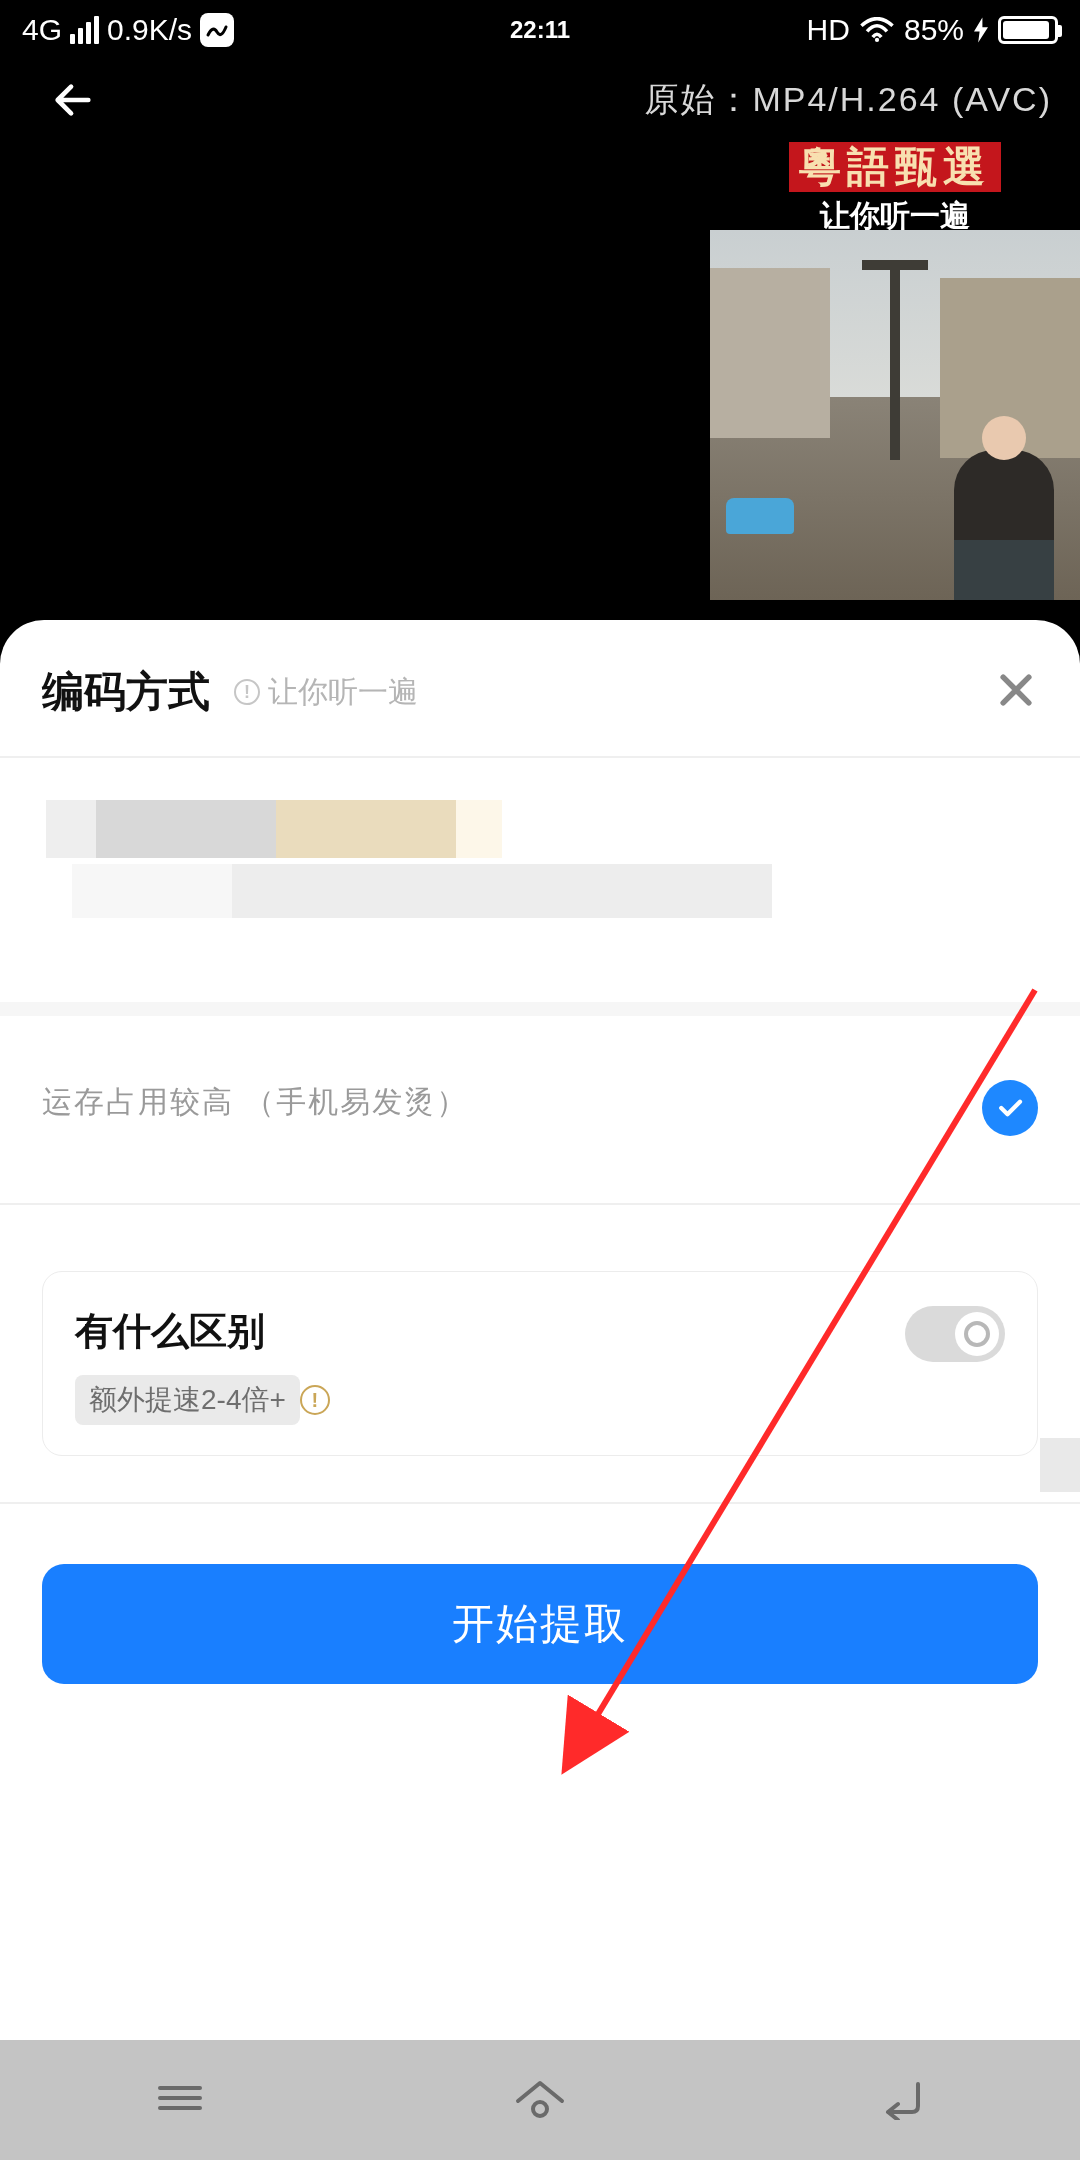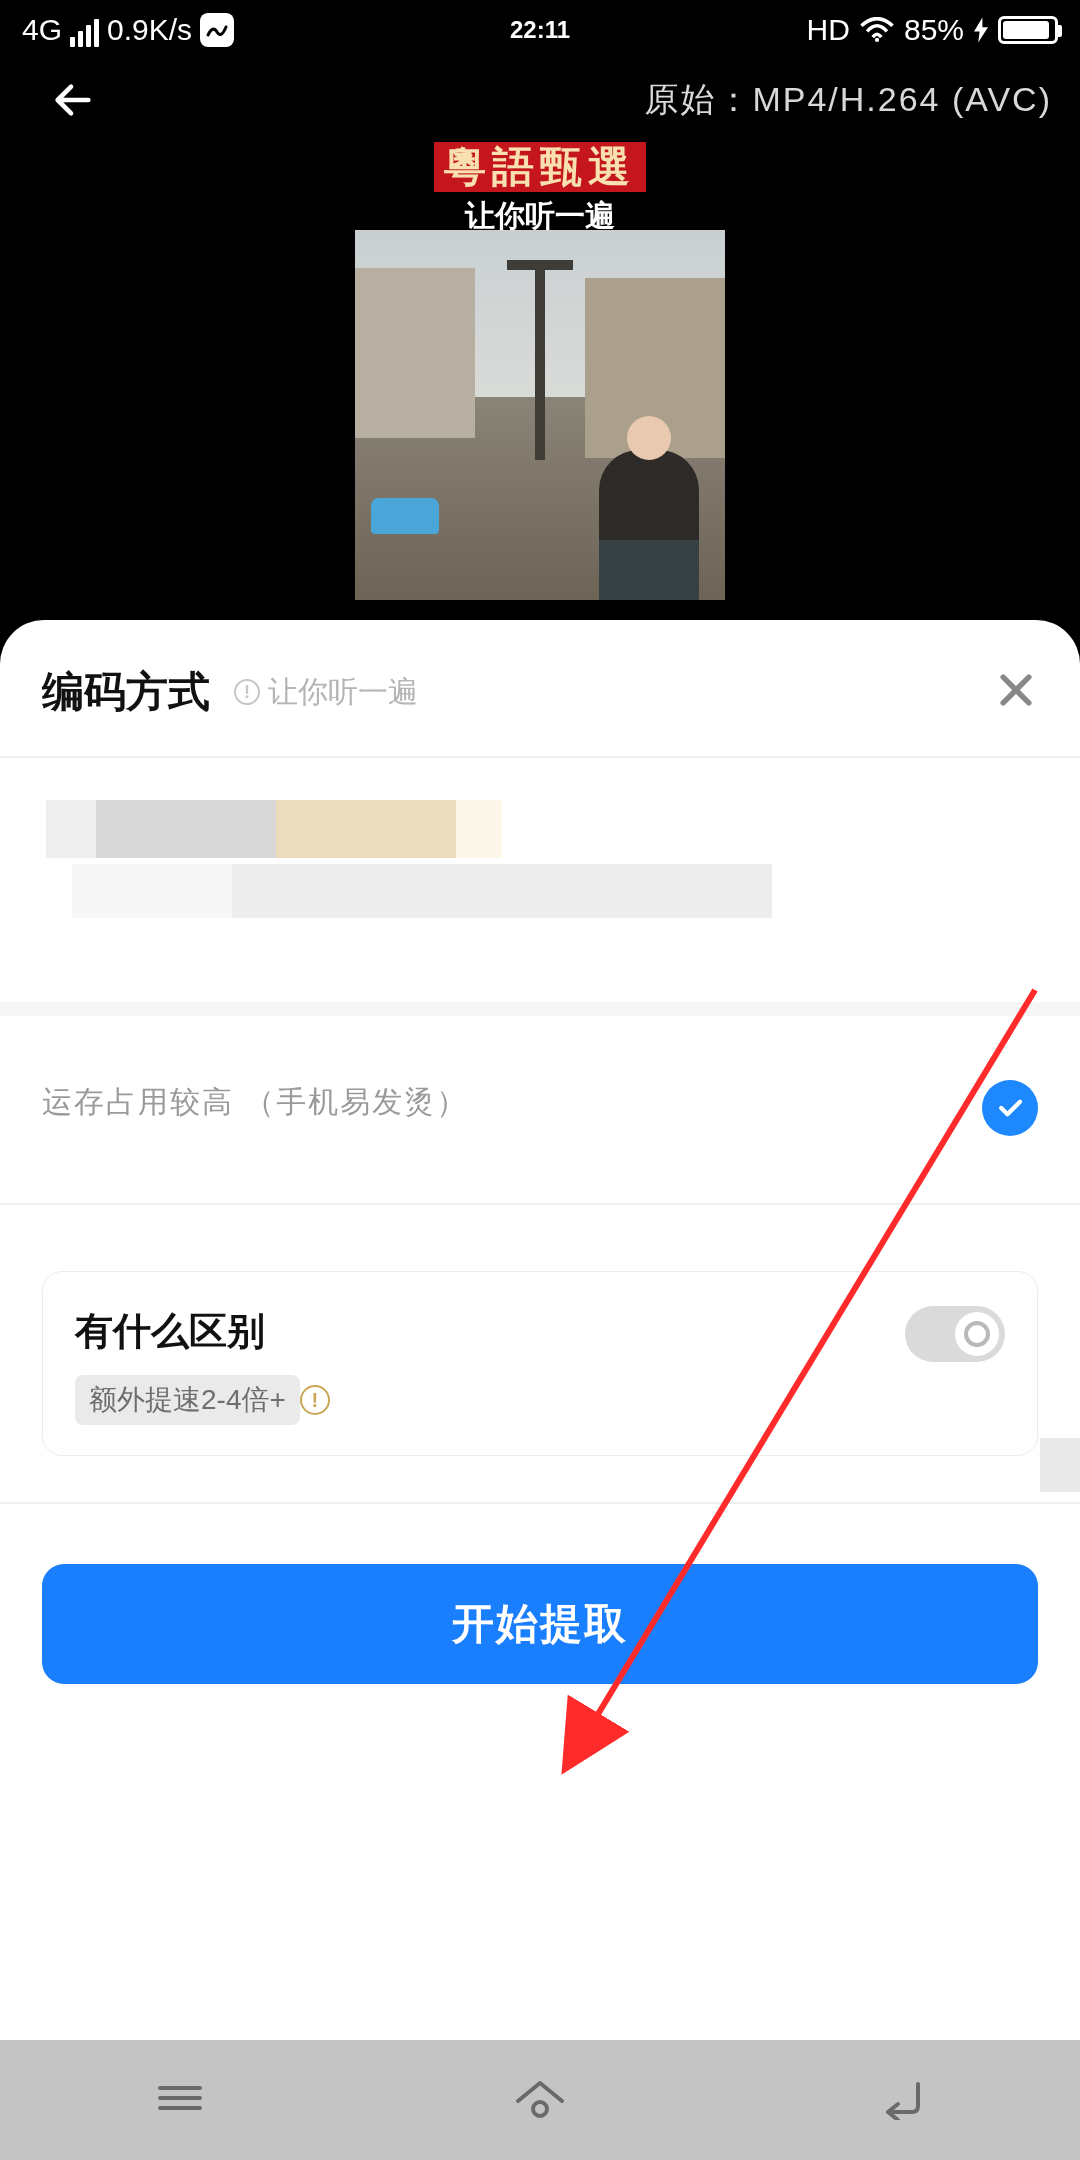--- a/index.html
+++ b/index.html
@@ -10,21 +10,21 @@
   .status-bar {
     height: 60px;
     color: #fff;
     display: flex;
     align-items: center;
     padding: 0 22px;
     font-size: 30px;
     font-weight: 500;
     background: #000;
   }
-  .status-left { display: flex; align-items: flex-end; gap: 8px; }
+  .status-left { display: flex; align-items: center; gap: 8px; }
   .status-center { position: absolute; left: 50%; transform: translateX(-50%); font-size: 24px; font-weight: 600; }
   .status-right { margin-left: auto; display: flex; align-items: center; gap: 10px; }
 
   .signal-bars { display: inline-flex; align-items: flex-end; gap: 3px; }
   .signal-bars span { width: 5px; background:#fff; border-radius:1px; display:block; }
   .signal-bars span:nth-child(1){height:10px}
   .signal-bars span:nth-child(2){height:16px}
   .signal-bars span:nth-child(3){height:22px}
   .signal-bars span:nth-child(4){height:28px}
 
@@ -45,21 +45,21 @@
     color:#fff;
   }
   .back-btn { display:flex; align-items:center; justify-content:center; }
   .format-info { margin-left:auto; font-size: 34px; color: #d8d8d8; letter-spacing: 2px; }
 
   
   .video-preview {
     height: 480px;
     display:flex;
     align-items:flex-start;
-    justify-content:center;
+    justify-content:flex-end;
     padding-top: 0px;
   }
   .thumb {
     width: 370px;
     height: 370px;
     background: linear-gradient(#8b8e8f,#9aa0a0);
     position:relative;
     overflow:hidden;
   }
   .thumb-sky { position:absolute; inset:0 0 55% 0; background: linear-gradient(#c9cfd1,#d9dbd8);}
@@ -196,21 +196,21 @@
     border:4px solid #b8b8b8;
   }
 
   
   .primary-btn{
     margin: 60px 42px 0 42px;
     height:120px;
     background:#197fff;
     border-radius:22px;
     display:flex;align-items:center;justify-content:center;
-    color:#fff; font-size:42px; letter-spacing:2px; font-weight:700;
+    color:#fff; font-size:42px; letter-spacing:2px; font-weight:400;
   }
 
   
   .arrow-annot{
     position:absolute; left:0; top:0; width:1080px; height:2160px;
     pointer-events:none;
   }
 
   
   .sys-nav{

